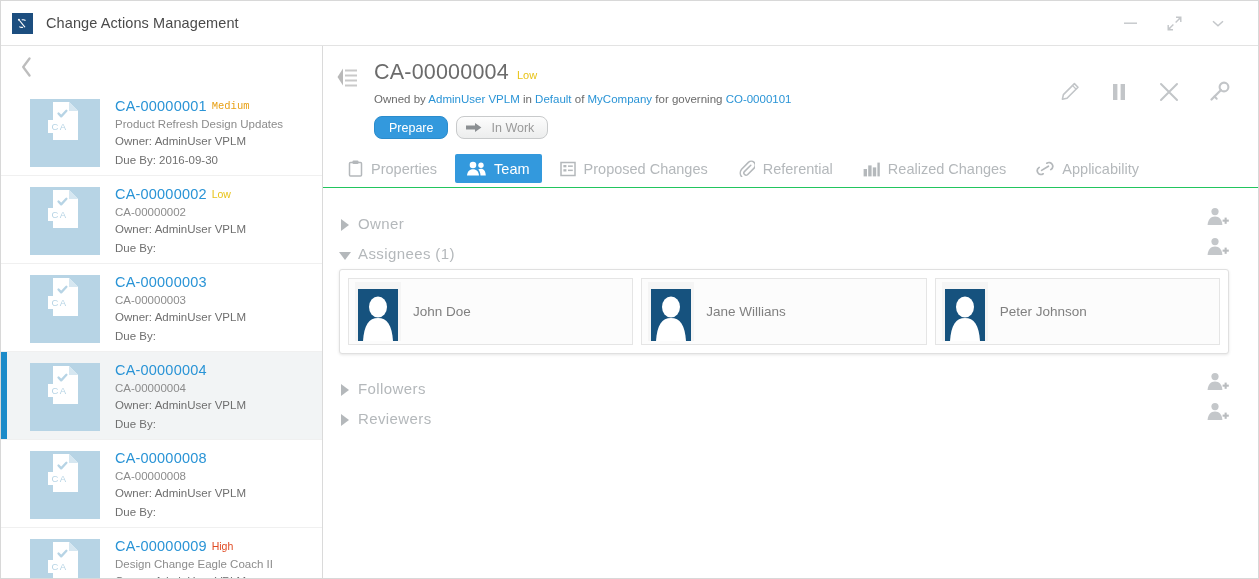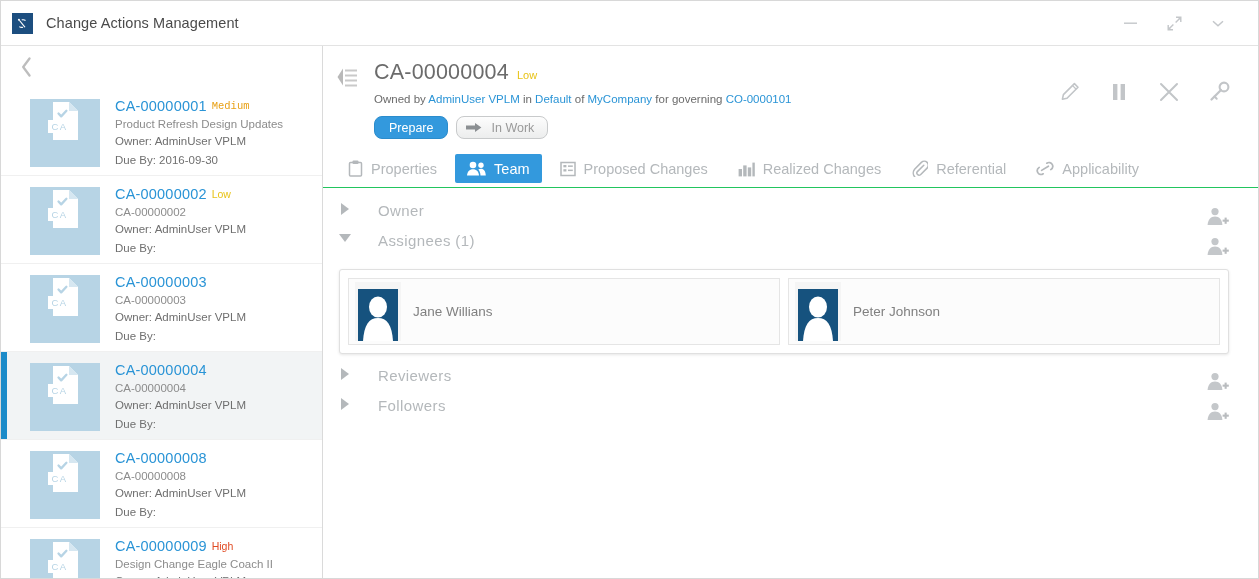--- a/index.html
+++ b/index.html
@@ -225,25 +225,24 @@
     border-radius: 2px;
     white-space: nowrap;
   }
   .tab.active { background: #3399dd; color: #ffffff; }
   .tab .tab-ico { margin-right: 8px; display: flex; align-items: center; }
 
   
   .sections { padding: 14px 0 0 0; flex: 1; overflow: hidden; }
   .section-head {
     display: flex;
-    align-items: flex-start;
+    align-items: flex-end;
     height: 30px;
     padding-left: 13px;
     position: relative;
-    gap: 20px;
   }
   .tri { width: 18px; display: flex; align-items: center; justify-content: center; }
   .section-title {
     font-size: 15px;
     color: #b4b8bb;
     letter-spacing: .4px;
     margin-left: 4px;
     white-space: nowrap;
   }
   .add-person {
@@ -556,36 +555,36 @@
                 <rect x="3.4" y="4" width="3" height="2.3" fill="currentColor"></rect>
                 <rect x="3.4" y="8.2" width="3" height="2.3" fill="currentColor"></rect>
                 <rect x="8" y="4.4" width="4.8" height="1.5" fill="currentColor"></rect>
                 <rect x="8" y="8.6" width="4.8" height="1.5" fill="currentColor"></rect>
               </svg>
             </span>
             <span>Proposed Changes</span>
           </div>
           <div class="tab">
             <span class="tab-ico">
+              <svg width="17" height="17" viewBox="0 0 17 17">
+                <path d="M12.8 5.2L6.4 11.6a2.2 2.2 0 003.1 3.1l6.6-6.6a4 4 0 10-5.7-5.7L3.6 9.3a5.9 5.9 0 008.3 8.3" fill="none" stroke="currentColor" stroke-width="1.5" stroke-linecap="round"></path>
+              </svg>
+            </span>
+            <span>Referential</span>
+          </div>
+          <div class="tab">
+            <span class="tab-ico">
               <svg width="17" height="16" viewBox="0 0 17 16">
                 <rect x="0.6" y="8" width="3.4" height="7.4" fill="currentColor"></rect>
                 <rect x="5.2" y="4.4" width="3.4" height="11" fill="currentColor"></rect>
                 <rect x="9.8" y="6.4" width="3.4" height="9" fill="currentColor"></rect>
                 <rect x="14.4" y="1.6" width="2.4" height="13.8" fill="currentColor"></rect>
               </svg>
             </span>
             <span>Realized Changes</span>
-          </div>
-          <div class="tab">
-            <span class="tab-ico">
-              <svg width="17" height="17" viewBox="0 0 17 17">
-                <path d="M12.8 5.2L6.4 11.6a2.2 2.2 0 003.1 3.1l6.6-6.6a4 4 0 10-5.7-5.7L3.6 9.3a5.9 5.9 0 008.3 8.3" fill="none" stroke="currentColor" stroke-width="1.5" stroke-linecap="round"></path>
-              </svg>
-            </span>
-            <span>Referential</span>
           </div>
           <div class="tab">
             <span class="tab-ico">
               <svg width="18" height="17" viewBox="0 0 18 17">
                 <path d="M10.8 3.2c2-1.3 4.3-.7 5.4 1.2 1 1.8.4 4-1.4 5.2" fill="none" stroke="currentColor" stroke-width="1.7" stroke-linecap="round"></path>
                 <path d="M7.2 13.8c-2 1.3-4.3.7-5.4-1.2-1-1.8-.4-4 1.4-5.2" fill="none" stroke="currentColor" stroke-width="1.7" stroke-linecap="round"></path>
                 <path d="M5.6 10.4l6.8-4.2" fill="none" stroke="currentColor" stroke-width="1.7" stroke-linecap="round"></path>
               </svg>
             </span>
             <span>Applicability</span>
@@ -627,62 +626,72 @@
           </div>
           <div class="cards-panel">
             <div class="person-card">
               <span class="avatar-box">
                 <svg width="40" height="52" viewBox="0 0 40 52">
                   <rect width="40" height="52" fill="#16527e"></rect>
                   <ellipse cx="20" cy="18" rx="9" ry="10.5" fill="#ffffff"></ellipse>
                   <path d="M20 29c-9 0-14 7-15 23h30c-1-16-6-23-15-23z" fill="#ffffff"></path>
                 </svg>
               </span>
+              <span class="person-name">John Doe</span>
+            </div>
+            <div class="person-card">
+              <span class="avatar-box">
+                <svg width="40" height="52" viewBox="0 0 40 52">
+                  <rect width="40" height="52" fill="#16527e"></rect>
+                  <ellipse cx="20" cy="18" rx="9" ry="10.5" fill="#ffffff"></ellipse>
+                  <path d="M20 29c-9 0-14 7-15 23h30c-1-16-6-23-15-23z" fill="#ffffff"></path>
+                </svg>
+              </span>
               <span class="person-name">Jane Willians</span>
             </div>
             <div class="person-card">
               <span class="avatar-box">
                 <svg width="40" height="52" viewBox="0 0 40 52">
                   <rect width="40" height="52" fill="#16527e"></rect>
                   <ellipse cx="20" cy="18" rx="9" ry="10.5" fill="#ffffff"></ellipse>
                   <path d="M20 29c-9 0-14 7-15 23h30c-1-16-6-23-15-23z" fill="#ffffff"></path>
                 </svg>
               </span>
               <span class="person-name">Peter Johnson</span>
             </div>
           </div>
           <div class="sec-gap"></div>
           <div class="section-head">
             <span class="tri">
               <svg width="12" height="14" viewBox="0 0 12 14">
                 <path d="M2 1v12l8-6z" fill="#b4b8bb"></path>
               </svg>
             </span>
+            <span class="section-title">Followers</span>
+            <span class="add-person">
+              <svg width="22" height="20" viewBox="0 0 22 20">
+                <circle cx="8" cy="4.6" r="3.6" fill="#c4c7ca"></circle>
+                <path d="M8 9.4c-4.4 0-7 3-7.4 8.6h14.8C15 12.4 12.4 9.4 8 9.4z" fill="#c4c7ca"></path>
+                <rect x="15.6" y="12.6" width="6.2" height="2.1" fill="#b9bcbf"></rect>
+                <rect x="17.6" y="10.6" width="2.1" height="6.2" fill="#b9bcbf"></rect>
+              </svg>
+            </span>
+          </div>
+          <div class="section-head">
+            <span class="tri">
+              <svg width="12" height="14" viewBox="0 0 12 14">
+                <path d="M2 1v12l8-6z" fill="#b4b8bb"></path>
+              </svg>
+            </span>
             <span class="section-title">Reviewers</span>
             <span class="add-person">
               <svg width="22" height="20" viewBox="0 0 22 20">
                 <circle cx="8" cy="4.6" r="3.6" fill="#c4c7ca"></circle>
                 <path d="M8 9.4c-4.4 0-7 3-7.4 8.6h14.8C15 12.4 12.4 9.4 8 9.4z" fill="#c4c7ca"></path>
                 <rect x="15.6" y="12.6" width="6.2" height="2.1" fill="#b9bcbf"></rect>
                 <rect x="17.6" y="10.6" width="2.1" height="6.2" fill="#b9bcbf"></rect>
               </svg>
             </span>
           </div>
-          <div class="section-head">
-            <span class="tri">
-              <svg width="12" height="14" viewBox="0 0 12 14">
-                <path d="M2 1v12l8-6z" fill="#b4b8bb"></path>
-              </svg>
-            </span>
-            <span class="section-title">Followers</span>
-            <span class="add-person">
-              <svg width="22" height="20" viewBox="0 0 22 20">
-                <circle cx="8" cy="4.6" r="3.6" fill="#c4c7ca"></circle>
-                <path d="M8 9.4c-4.4 0-7 3-7.4 8.6h14.8C15 12.4 12.4 9.4 8 9.4z" fill="#c4c7ca"></path>
-                <rect x="15.6" y="12.6" width="6.2" height="2.1" fill="#b9bcbf"></rect>
-                <rect x="17.6" y="10.6" width="2.1" height="6.2" fill="#b9bcbf"></rect>
-              </svg>
-            </span>
-          </div>
         </div>
     </div>
   </div>
 </div>
 
 </body></html>

